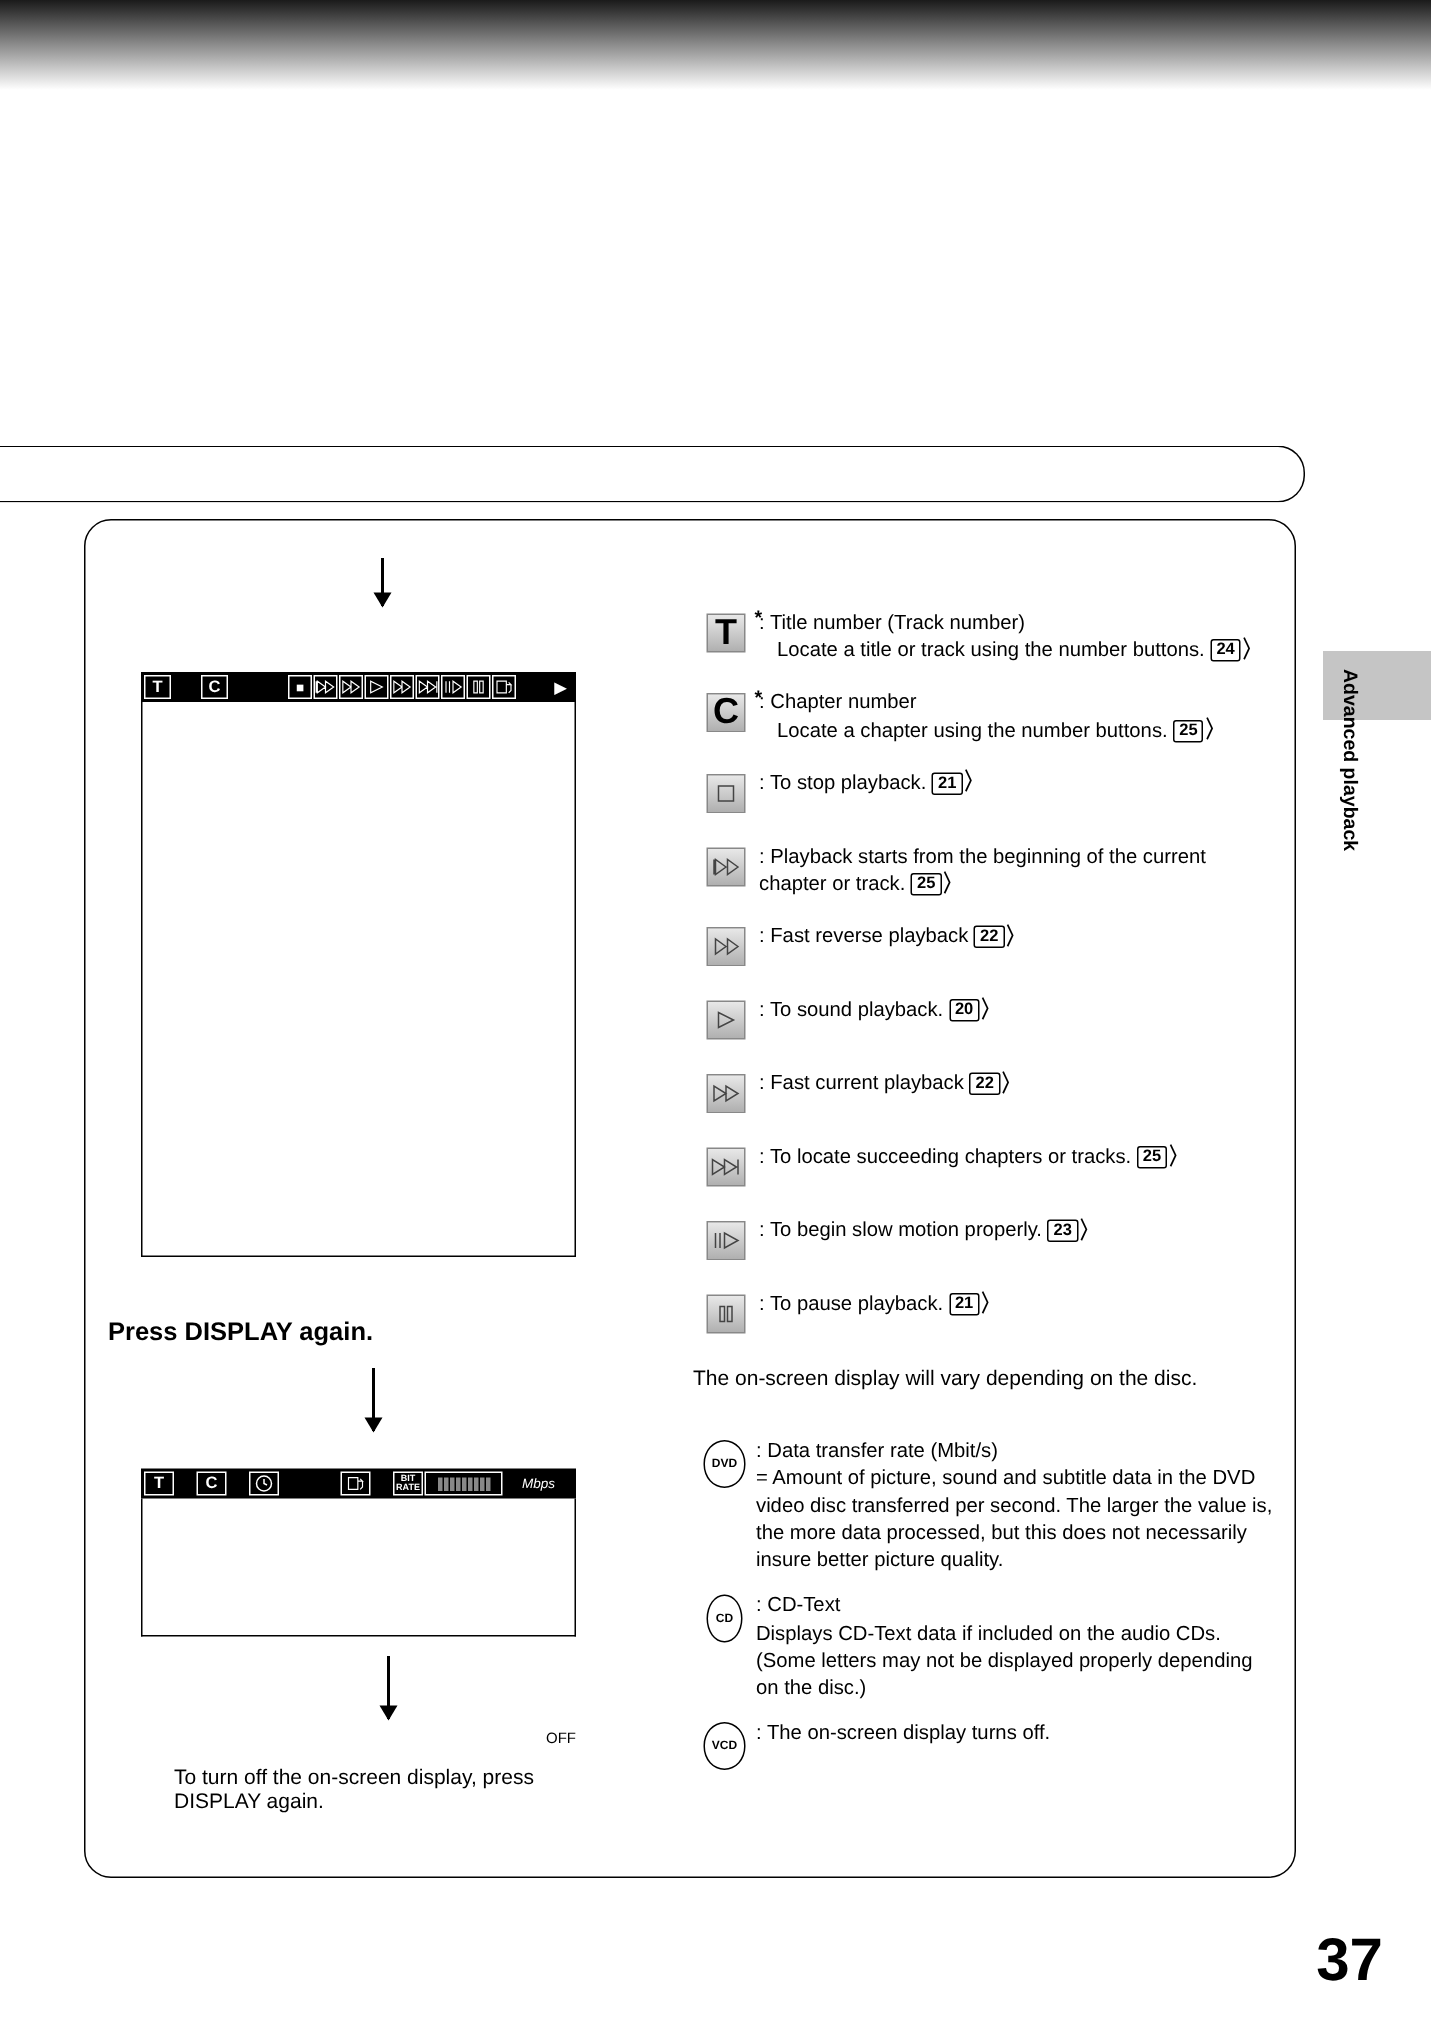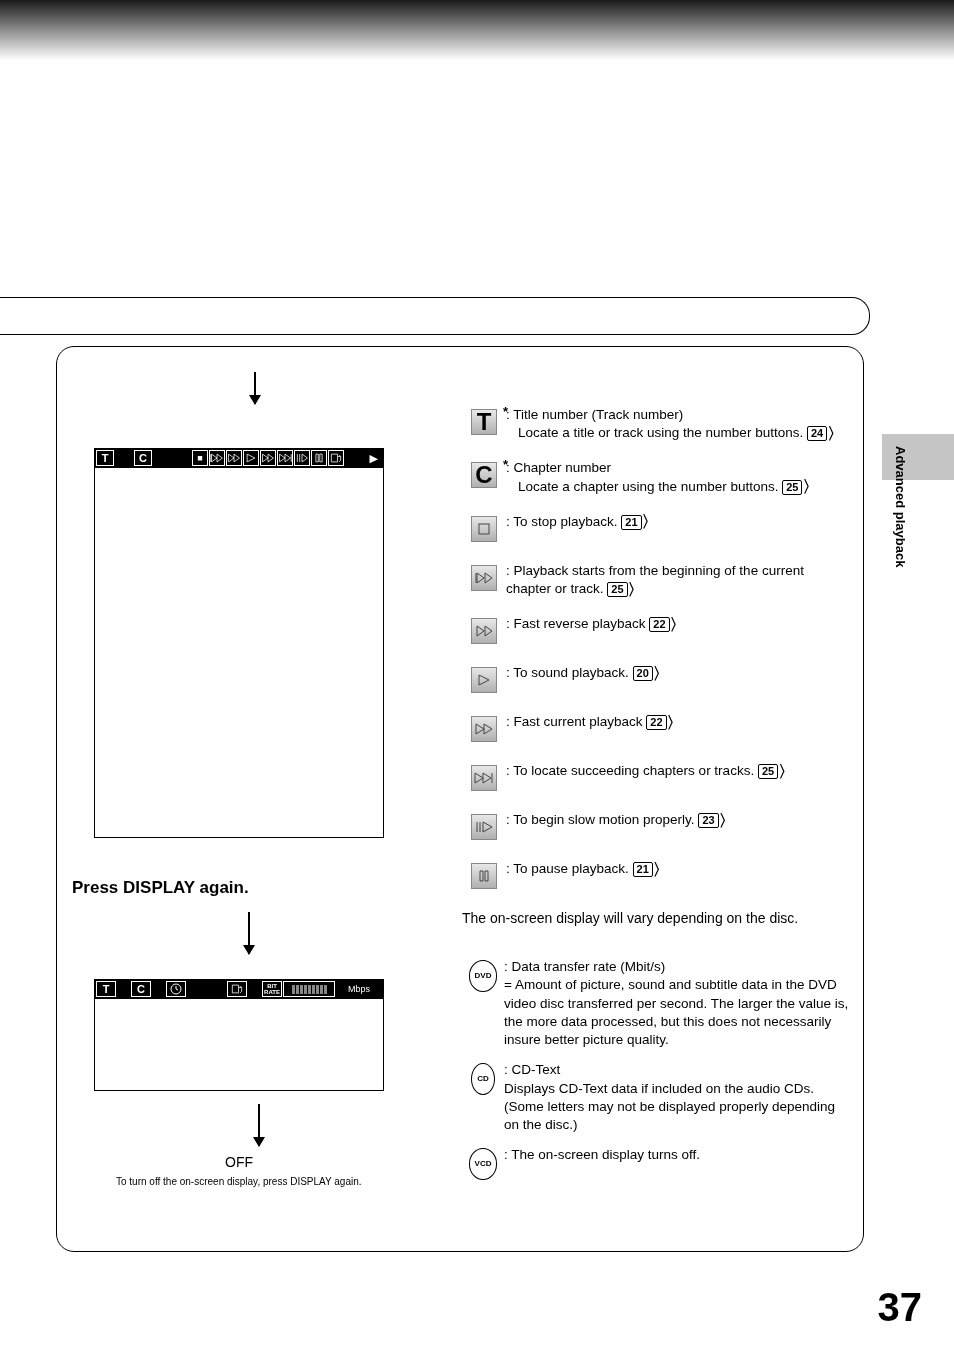--- a/index.html
+++ b/index.html
@@ -128,35 +128,35 @@
       align-items: center;
       padding: 0 2px;
       color: #fff;
     }
     .osd2 .seg { border: 1px solid #fff; height: 16px; display: flex; align-items: center; justify-content: center; font-size: 11px; font-weight: bold; margin-right: 1px; }
     .osd2 .segw { width: 20px; padding: 0 2px; }
     .osd2 .gap { width: 14px; }
     .osd2 .bit { width: 20px; font-size: 6px; line-height: 6px; text-align: center; }
     .osd2 .meter { width: 52px; display: flex; gap: 1px; align-items: center; padding: 0 2px; }
     .osd2 .meter span { width: 3px; height: 9px; background: #888; }
-    .osd2 .mbps { width: 32px; font-size: 9px; font-family: Arial; }
+    .osd2 .mbps { width: 32px; font-size: 9px; font-family: Arial; font-style: italic;}
     .off-label {
       position: absolute;
       left: 94px;
       top: 1154px;
       width: 290px;
-      text-align: center;
-      font-size: 14px;
+      text-align: right;
+      font-size: 10px;
     }
     .off-note {
       position: absolute;
       left: 116px;
       top: 1176px;
       width: 290px;
-      font-size: 10px;
+      font-size: 14px;
     }
     
     .right-col {
       position: absolute;
       left: 462px;
       top: 406px;
       width: 390px;
       font-size: 13.5px;
     }
     .legend-row {

